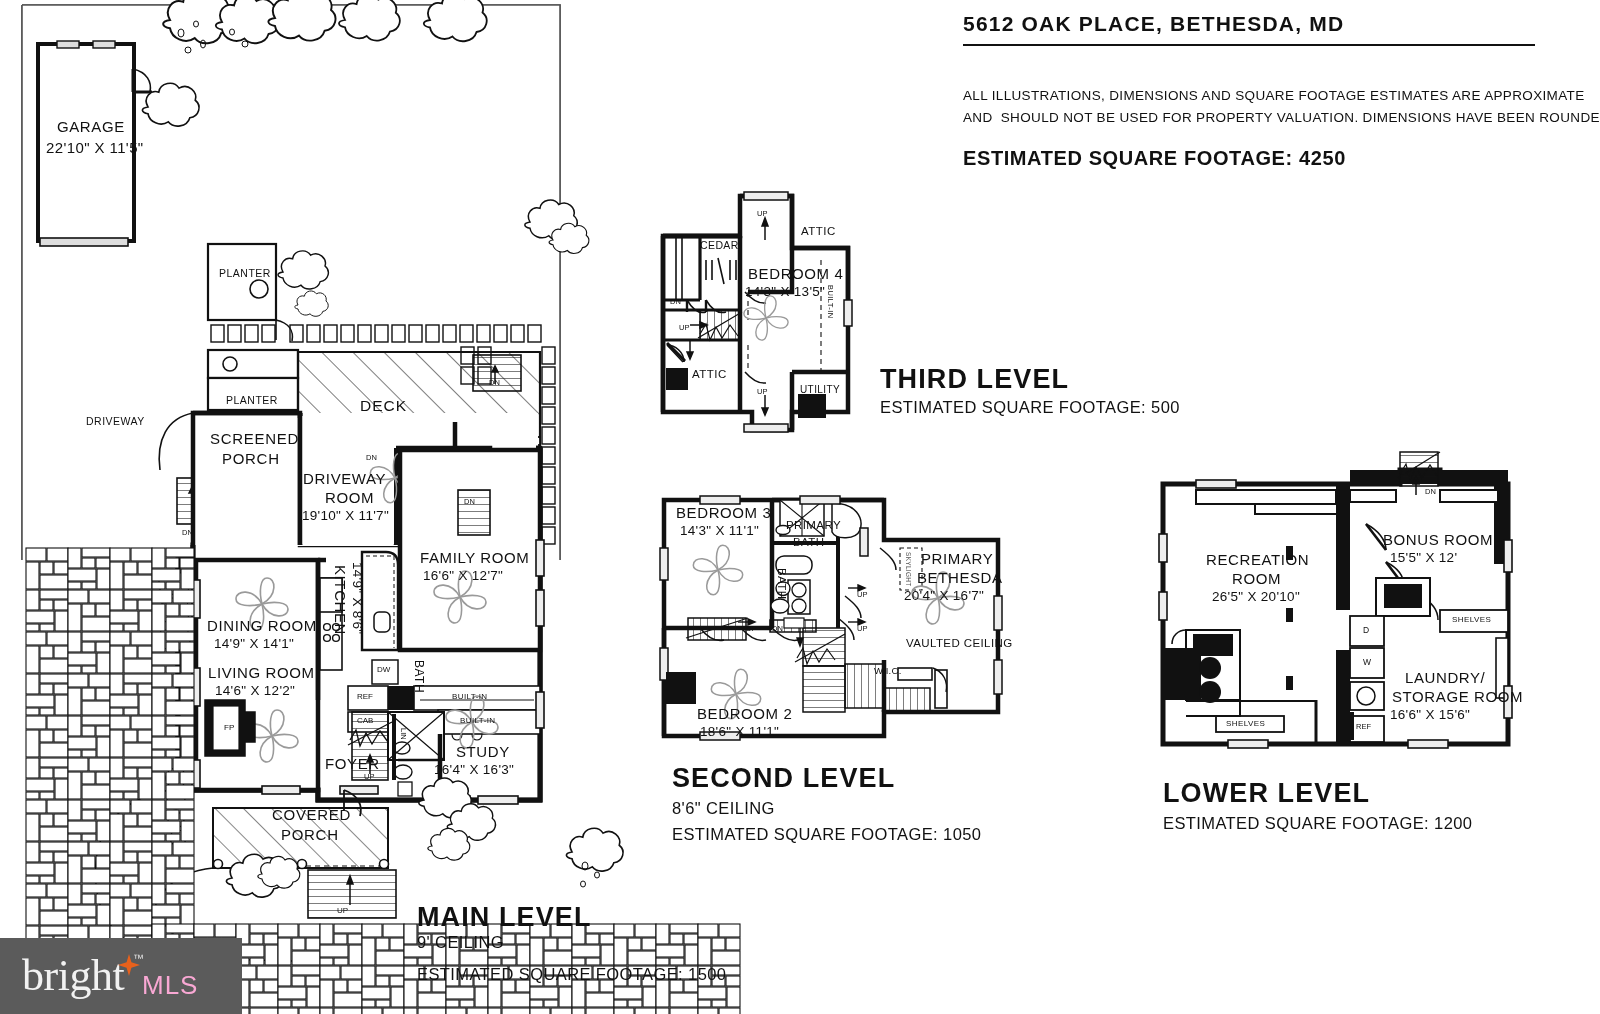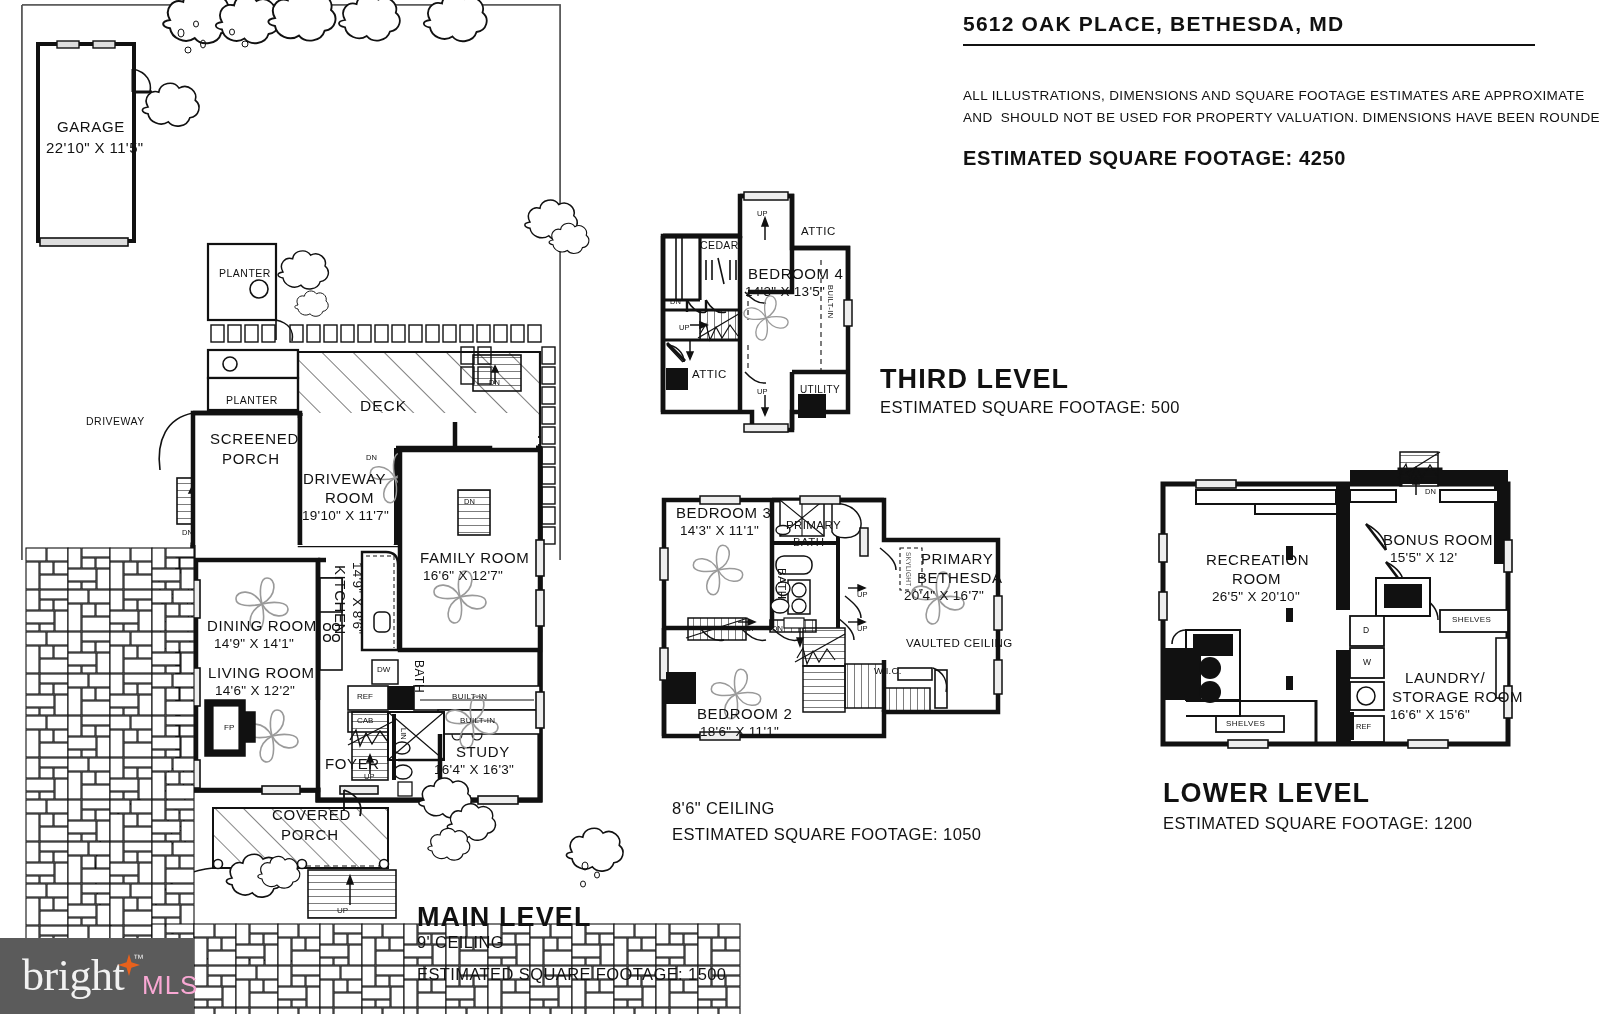--- a/index.html
+++ b/index.html
@@ -26,21 +26,21 @@
   #second-s2{left:672px;top:825px;}
 
   #lower-t{left:1163px;top:778px;}
   #lower-s1{left:1163px;top:814px;}
 
   #main-t{left:417px;top:902px;}
   #main-s1{left:417px;top:933px;}
   #main-s2{left:417px;top:957px;margin-top:8px;}
 
   
-  #wm{position:absolute;left:0;top:938px;width:194px;height:76px;background:#5b5b5b;}
+  #wm{position:absolute;left:0;top:938px;width:194px;height:76px;background:#5b5b5b;padding-left:48px;}
   #wm .bw{position:absolute;left:22px;top:12px;font-family:"Liberation Serif",serif;
           font-size:44px;color:#f2f2f2;letter-spacing:-.5px;}
   #wm .tm{position:absolute;left:133px;top:14px;font-size:11px;color:#e8e8e8;
           font-family:"Liberation Sans",sans-serif;}
   #wm .mls{position:absolute;left:142px;top:32px;font-size:26px;color:#f9a8d4;
            letter-spacing:1px;font-family:"Liberation Sans",sans-serif;}
   #wm .star{position:absolute;left:118px;top:16px;width:22px;height:22px;}
 </style>
 </head>
 <body>
@@ -1219,20 +1219,21 @@
 
 <div class="txt" id="addr-title">5612 OAK PLACE, BETHESDA, MD</div>
 <div id="addr-rule"></div>
 <div class="txt" id="disc1">ALL ILLUSTRATIONS, DIMENSIONS AND SQUARE FOOTAGE ESTIMATES ARE APPROXIMATE</div>
 <div class="txt" id="disc2">AND  SHOULD NOT BE USED FOR PROPERTY VALUATION. DIMENSIONS HAVE BEEN ROUNDED.</div>
 <div class="txt" id="tot-sqft">ESTIMATED SQUARE FOOTAGE: 4250</div>
 
 <div class="txt lvl-title" id="third-t">THIRD LEVEL</div>
 <div class="txt lvl-sub" id="third-s1">ESTIMATED SQUARE FOOTAGE: 500</div>
 
+<div class="txt lvl-title" id="second-t">SECOND LEVEL</div>
 <div class="txt lvl-sub" id="second-s1">8'6" CEILING</div>
 <div class="txt lvl-sub" id="second-s2">ESTIMATED SQUARE FOOTAGE: 1050</div>
 
 <div class="txt lvl-title" id="lower-t">LOWER LEVEL</div>
 <div class="txt lvl-sub" id="lower-s1">ESTIMATED SQUARE FOOTAGE: 1200</div>
 
 <div class="txt lvl-title" id="main-t">MAIN LEVEL</div>
 <div class="txt lvl-sub" id="main-s1">9' CEILING</div>
 <div class="txt lvl-sub" id="main-s2">ESTIMATED SQUARE FOOTAGE: 1500</div>
 

